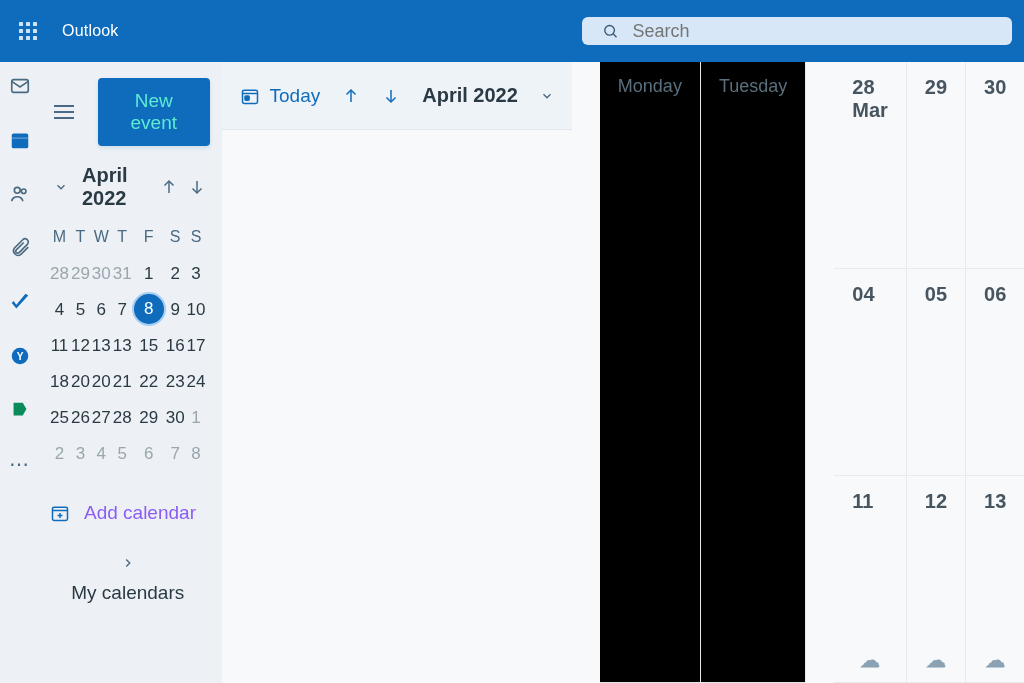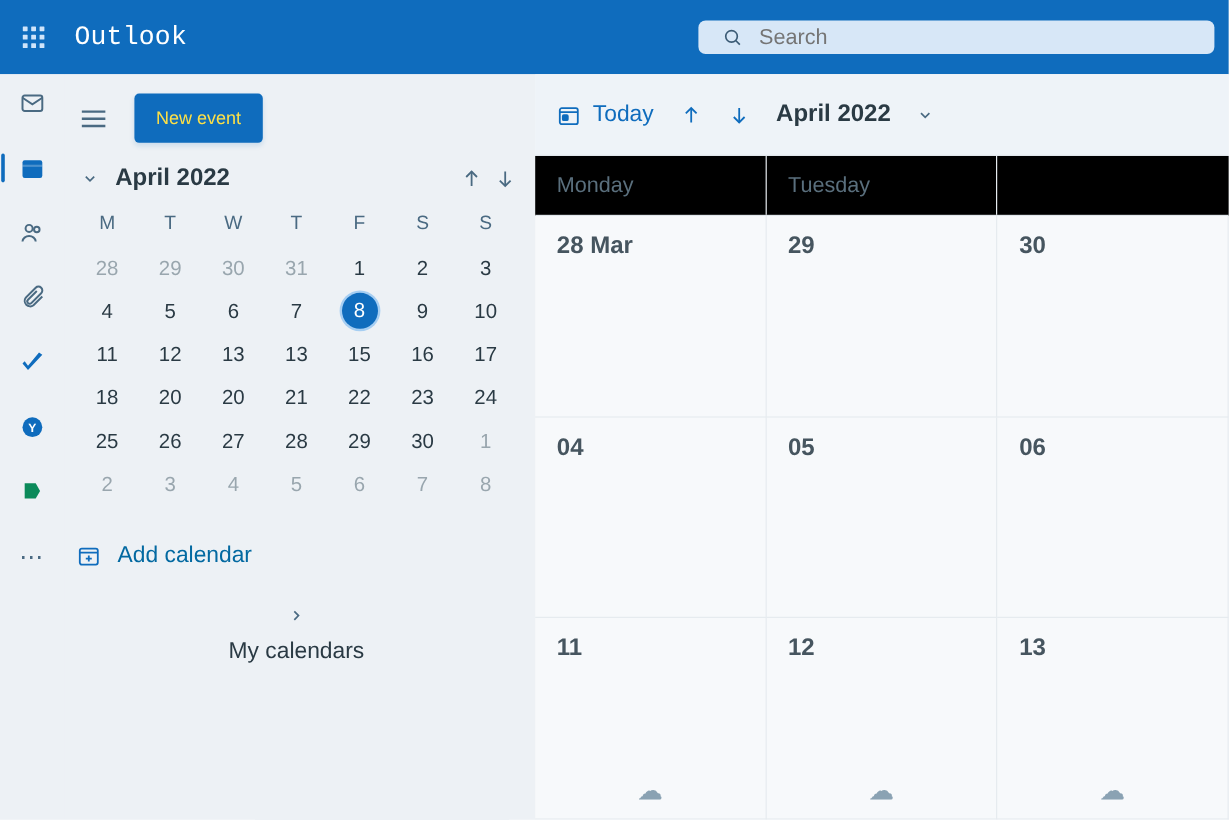--- a/index.html
+++ b/index.html
@@ -25,21 +25,21 @@
     width: 40px; height: 40px;
     display: flex; align-items: center; justify-content: center;
   }
   .waffle-grid {
     display: grid;
     grid-template-columns: repeat(3, 4px);
     grid-template-rows: repeat(3, 4px);
     gap: 3px;
   }
   .waffle-grid span { background: #cfe4fa; width: 4px; height: 4px; border-radius: 0.5px; }
-  .app-name { font-size: 22px; font-weight: 500; flex: 0 0 auto; letter-spacing: .2px; font-family: Liberation Mono, monospace; }
+  .app-name { font-size: 16px; font-weight: 500; flex: 0 0 auto; letter-spacing: .2px; }
   .header-spacer { flex: 1; }
   .search-pill {
     flex: 0 0 430px;
     background: #d7e7f7;
     height: 28px;
     border-radius: 6px;
     display: flex;
     align-items: center;
     gap: 14px;
     padding: 0 20px;
@@ -83,25 +83,25 @@
     padding: 16px 12px 0 6px;
     background: #edf1f5;
   }
   .side-top {
     display: flex; align-items: center; gap: 16px;
     margin-bottom: 18px;
   }
   .hamburger { color: #4a6a82; padding: 6px 8px; }
   .new-event-btn {
     background: #0f6cbd;
-    color: #fde047;
+    color: #5eead4;
     border: none;
     padding: 12px 18px;
     border-radius: 4px;
-    font-size: 15px;
+    font-size: 19px;
     font-weight: 500;
     box-shadow: 0 2px 4px rgba(15,108,189,.15);
   }
   .mini-cal { padding: 0 4px; }
   .mini-head {
     display: flex; align-items: center; gap: 10px;
     margin-bottom: 12px;
   }
   .mini-head .chev { color: #4a6a82; font-size: 14px; padding: 4px; }
   .mini-title { font-weight: 600; font-size: 20px; flex: 1; color: #2a3a44; }
@@ -130,38 +130,39 @@
     background: #0f6cbd;
     color: #fff;
     width: 30px; height: 30px;
     line-height: 18px;
     margin: 0 auto;
     box-shadow: 0 0 0 2px #a6cef2;
   }
   .add-cal {
     margin-top: 26px;
     display: flex; align-items: center; gap: 14px;
-    color: #0369a1;
+    color: #8b5cf6;
     font-size: 19px;
     padding: 6px 4px;
   }
   .my-cal {
     margin-top: 20px;
     display: flex; align-items: center; gap: 12px;
     color: #2a3a44;
     font-size: 19px;
     padding: 6px 4px;
     flex-direction: column;
   }
 
   .main {
     flex: 1;
     background: #f7f9fb;
     display: flex;
-    flex-direction: column;
+    flex-direction: row;
+    gap: 28px;
   }
   .main-toolbar {
     height: 68px;
     display: flex;
     align-items: center;
     gap: 22px;
     padding: 0 18px;
     color: #0f6cbd;
     font-size: 19px;
     border-bottom: 1px solid #e1e7ec;

